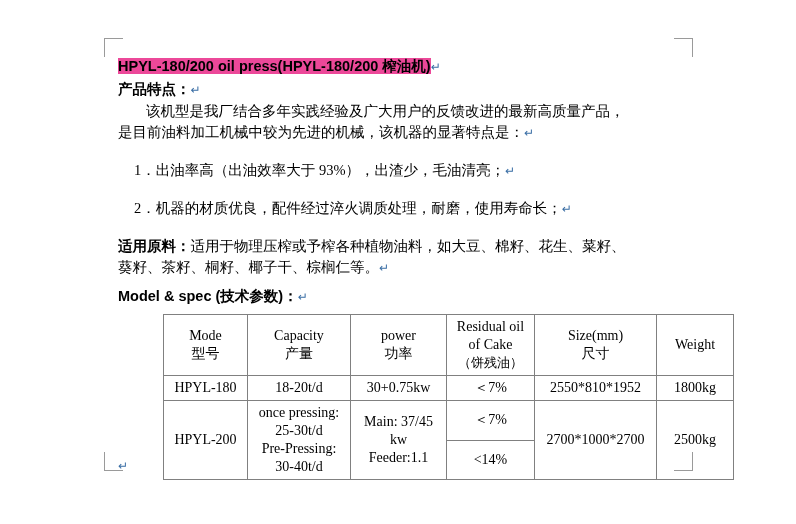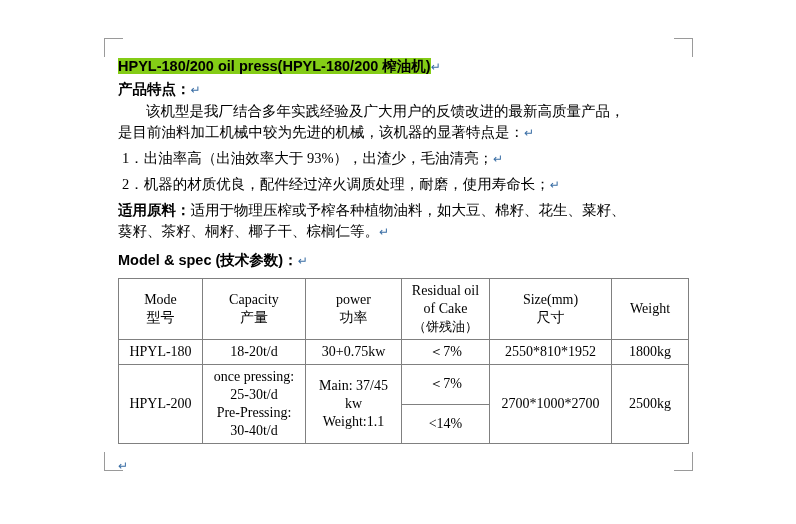--- a/index.html
+++ b/index.html
@@ -41,21 +41,21 @@
 
   .title-line {
     margin: 0 0 2px 0;
     font-family: "Liberation Sans", sans-serif;
     font-weight: bold;
     font-size: 14.5px;
     color: #000;
     line-height: 20px;
   }
   .hl {
-    background: #84cc16;
+    background: #ec4899;
   }
   .pilcrow {
     color: #3a6ea5;
     font-family: "Liberation Serif", serif;
     font-weight: normal;
     font-size: 12px;
   }
 
   .bold-head {
     margin: 2px 0 1px 0;
@@ -68,21 +68,21 @@
   .para {
     margin: 0;
     font-size: 14.5px;
     line-height: 21px;
     color: #000;
   }
   .para.indent {
     text-indent: 28px;
   }
   .list-line {
-    margin: 4px;
+    margin: 16px;
     font-size: 14.5px;
     line-height: 21px;
   }
 
   .mixed-head {
     margin: 2px 0 0 0;
     font-size: 14.5px;
     line-height: 21px;
   }
   .mixed-head b {
@@ -96,20 +96,21 @@
     font-weight: bold;
     font-size: 14.5px;
     line-height: 28px;
   }
 
   table.spec {
     border-collapse: collapse;
     width: 570px;
     table-layout: fixed;
     margin-top: 1px;
+    margin-left: 45px;
   }
   table.spec td {
     border: 1px solid #808080;
     font-size: 14px;
     color: #000;
     padding: 3px 4px;
     vertical-align: middle;
     line-height: 18px;
   }
   td.c { text-align: center; }
@@ -219,21 +220,21 @@
           <td class="l" rowspan="2">HPYL-200</td>
           <td class="c" rowspan="2">
             <span class="cell-line">once pressing:</span>
             <span class="cell-line">25-30t/d</span>
             <span class="cell-line">Pre-Pressing:</span>
             <span class="cell-line">30-40t/d</span>
           </td>
           <td class="l" rowspan="2">
             <span class="cell-line">Main: 37/45</span>
             <span class="cell-line">kw</span>
-            <span class="cell-line">Weight:1.1</span>
+            <span class="cell-line">Feeder:1.1</span>
           </td>
           <td class="c">＜7%</td>
           <td class="l" rowspan="2">2700*1000*2700</td>
           <td class="l" rowspan="2">2500kg</td>
         </tr>
 
         <tr>
           <td class="c">&lt;14%</td>
         </tr>
       </tbody>

